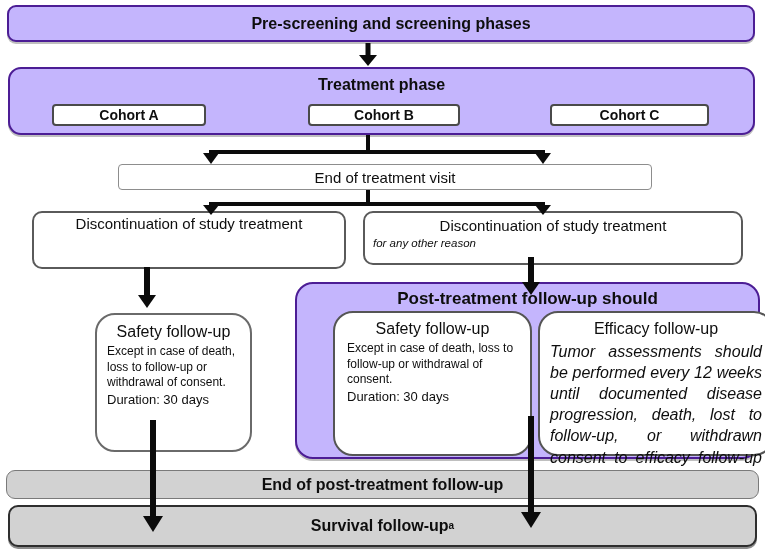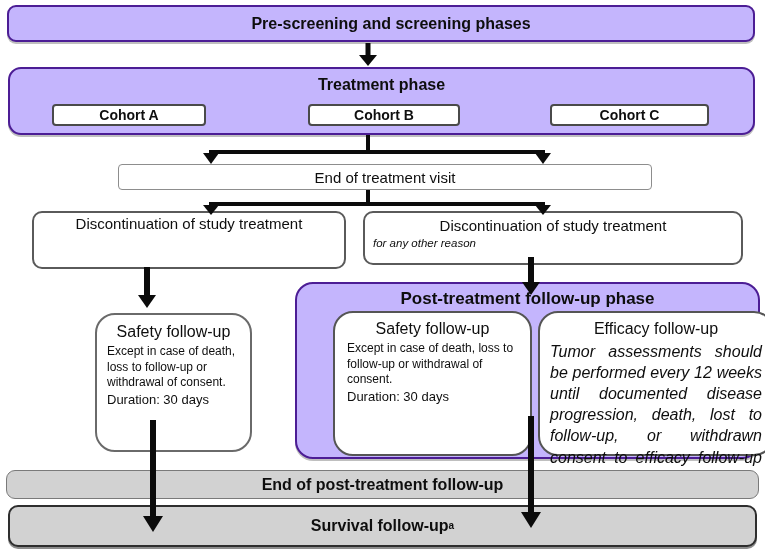--- a/index.html
+++ b/index.html
@@ -88,21 +88,21 @@
     <div class="disc-sub">for any other reason</div>
   </div>
 
   <div class="abs box-roundwhite safety-left">
     <div class="fu-title">Safety follow-up</div>
     <div class="fu-body">Except in case of death, loss to follow-up or withdrawal of consent.</div>
     <div class="fu-dur">Duration: 30 days</div>
   </div>
 
   <div class="abs phase box-post">
-    <div class="abs center boldlbl post-title">Post-treatment follow-up phase</div>
+    <div class="abs center boldlbl post-title">Post-treatment follow-up should</div>
 
     <div class="abs box-roundwhite safety-inner">
       <div class="fu-title">Safety follow-up</div>
       <div class="fu-body">Except in case of death, loss to follow-up or withdrawal of consent.</div>
       <div class="fu-dur">Duration: 30 days</div>
     </div>
 
     <div class="abs box-roundwhite efficacy-inner">
       <div class="fu-title">Efficacy follow-up</div>
       <div class="eff-body">Tumor assessments should be performed every 12 weeks until documented disease progression, death, lost to follow-up, or withdrawn consent to efficacy follow-up or end of study.</div>

